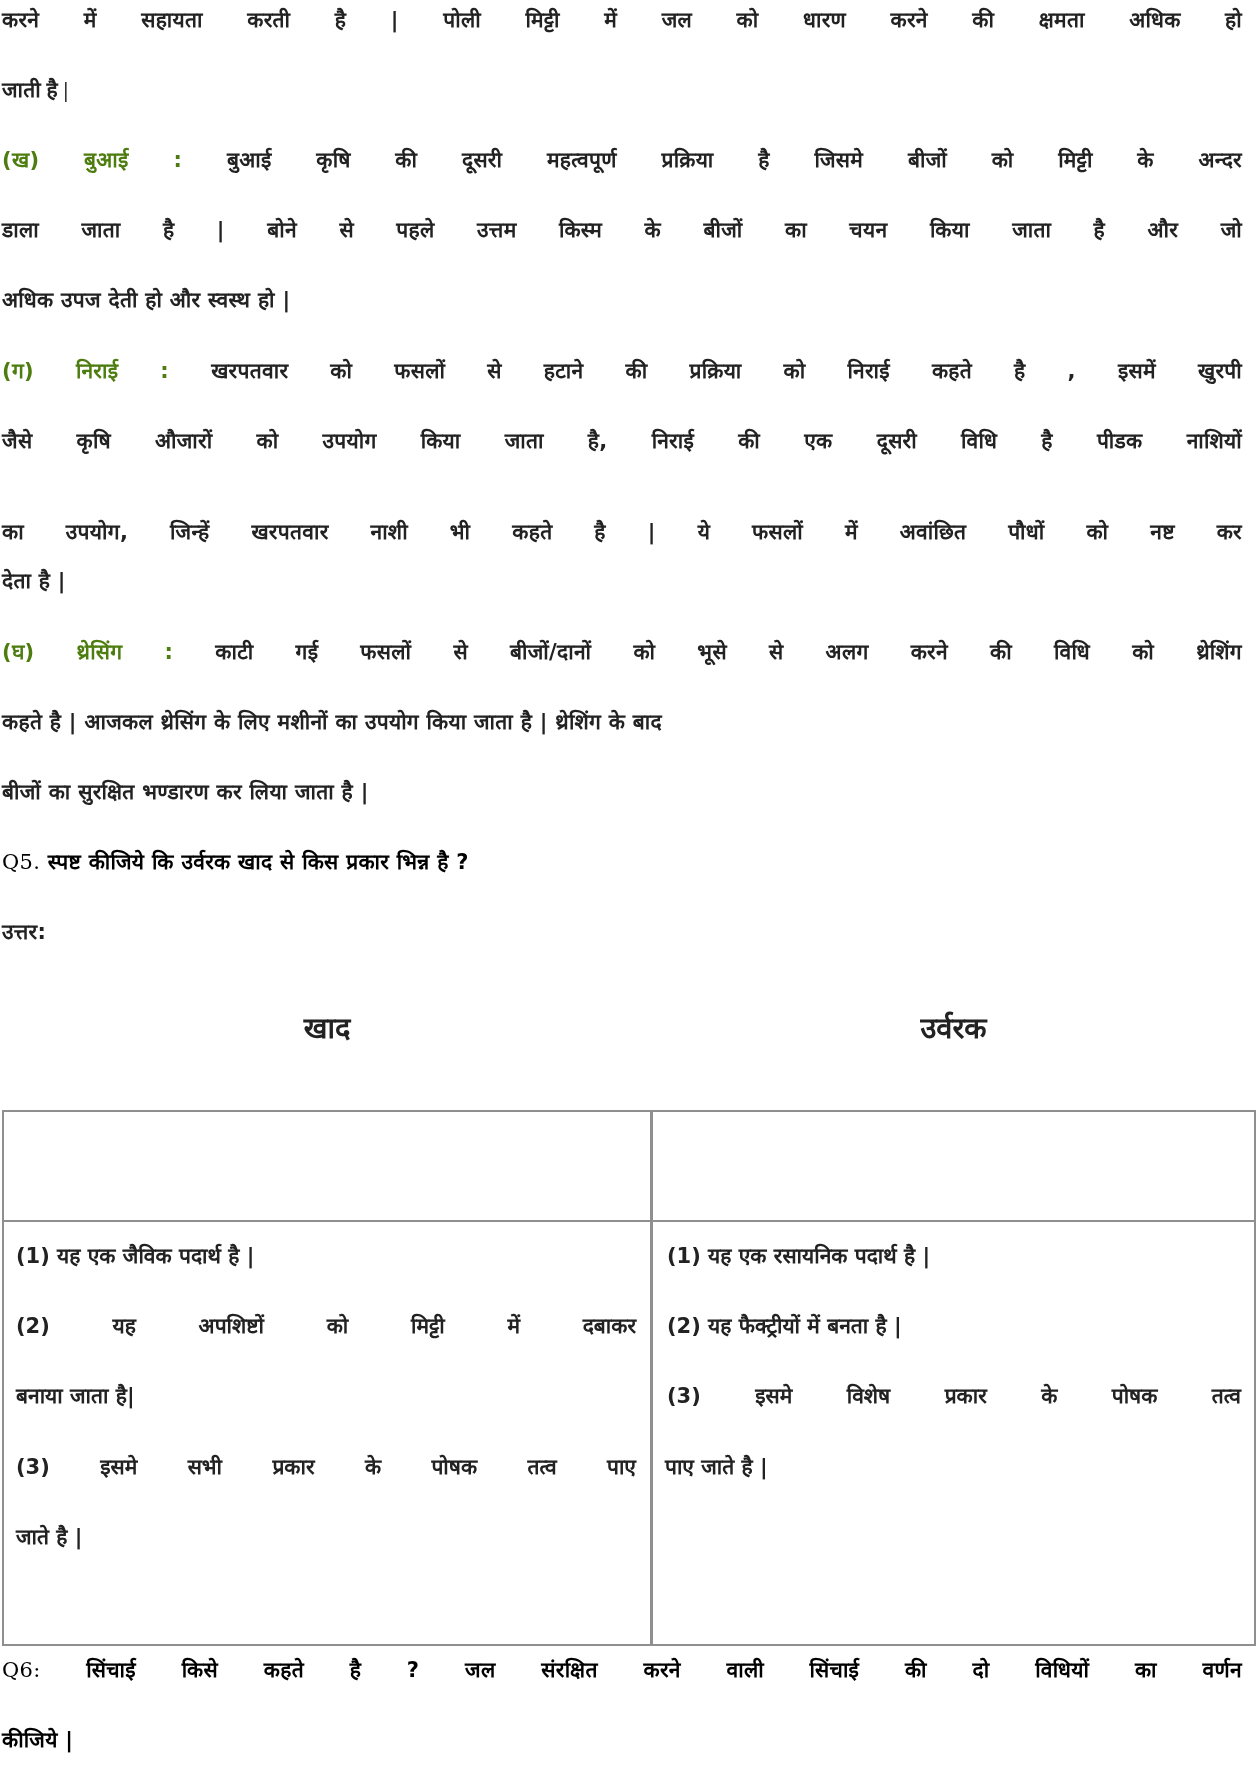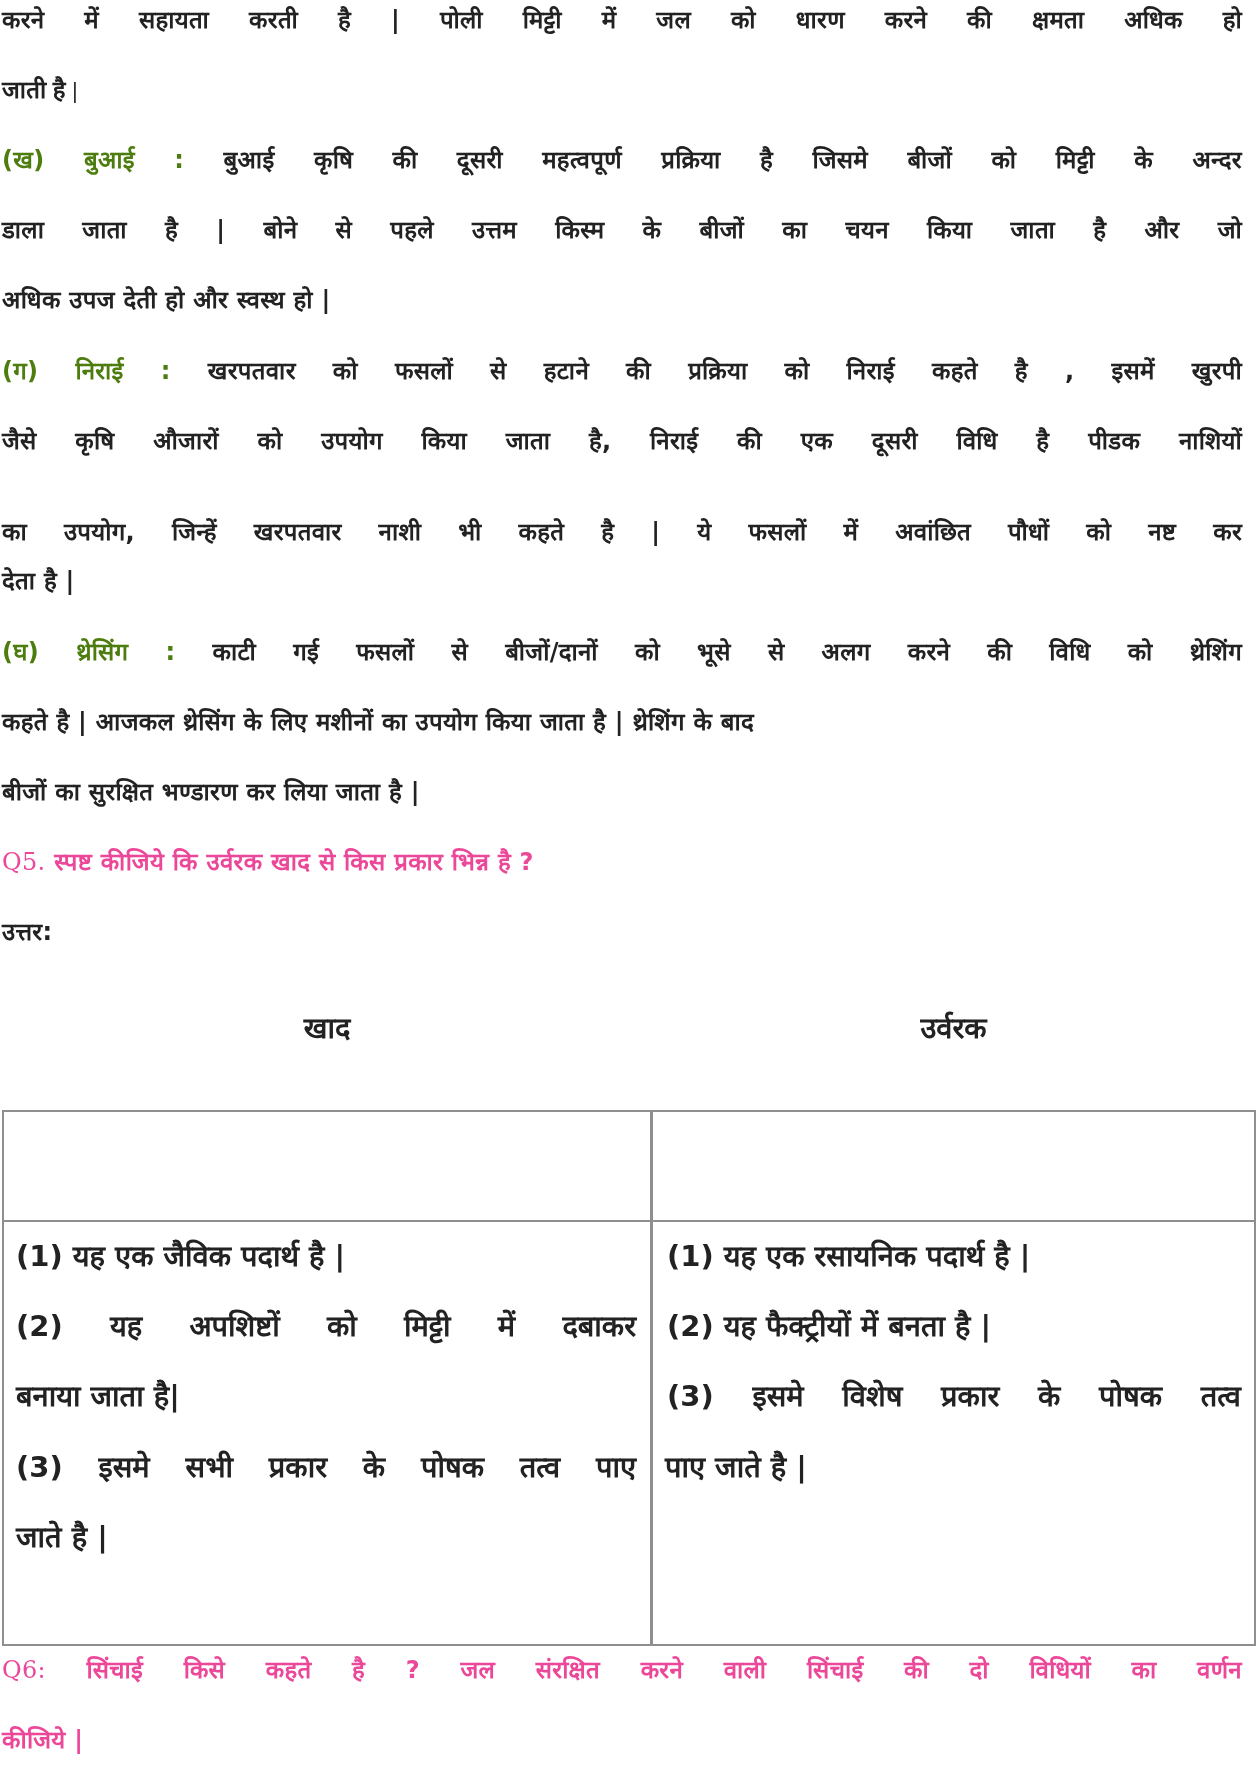--- a/index.html
+++ b/index.html
@@ -17,34 +17,34 @@
     }
     .page {
       position: absolute;
       left: 0;
       top: 0;
       width: 1259px;
     }
     .line {
       position: absolute;
       left: 2px;
-      font-size: 24px;
+      font-size: 21px;
       font-weight: bold;
       white-space: nowrap;
       line-height: 40px;
       letter-spacing: 0.3px;
     }
     .justify {
       width: 1240px;
       text-align: justify;
       text-align-last: justify;
       white-space: normal;
     }
     .label-purple { color: #4d7c0f; }
-    .question { color: #ec4899; }
+    .question { color: #000000; }
     .q-num { font-family: "DejaVu Serif", "Liberation Serif", serif; font-weight: normal; }
 
     .compare-table {
       position: absolute;
       left: 2px;
       top: 1110px;
       width: 1254px;
       height: 536px;
       border: 2px solid #8f8f8f;
       box-sizing: border-box;
@@ -69,21 +69,21 @@
     .th {
       position: absolute;
       font-size: 29px;
       font-weight: bold;
       line-height: 40px;
       text-align: center;
       margin-top: 8px;
     }
     .cell-line {
       position: absolute;
-      font-size: 29px;
+      font-size: 21px;
       font-weight: bold;
       line-height: 40px;
       white-space: nowrap;
     }
     .cell-justify {
       white-space: normal;
       text-align: justify;
       text-align-last: justify;
     }
   </style>

